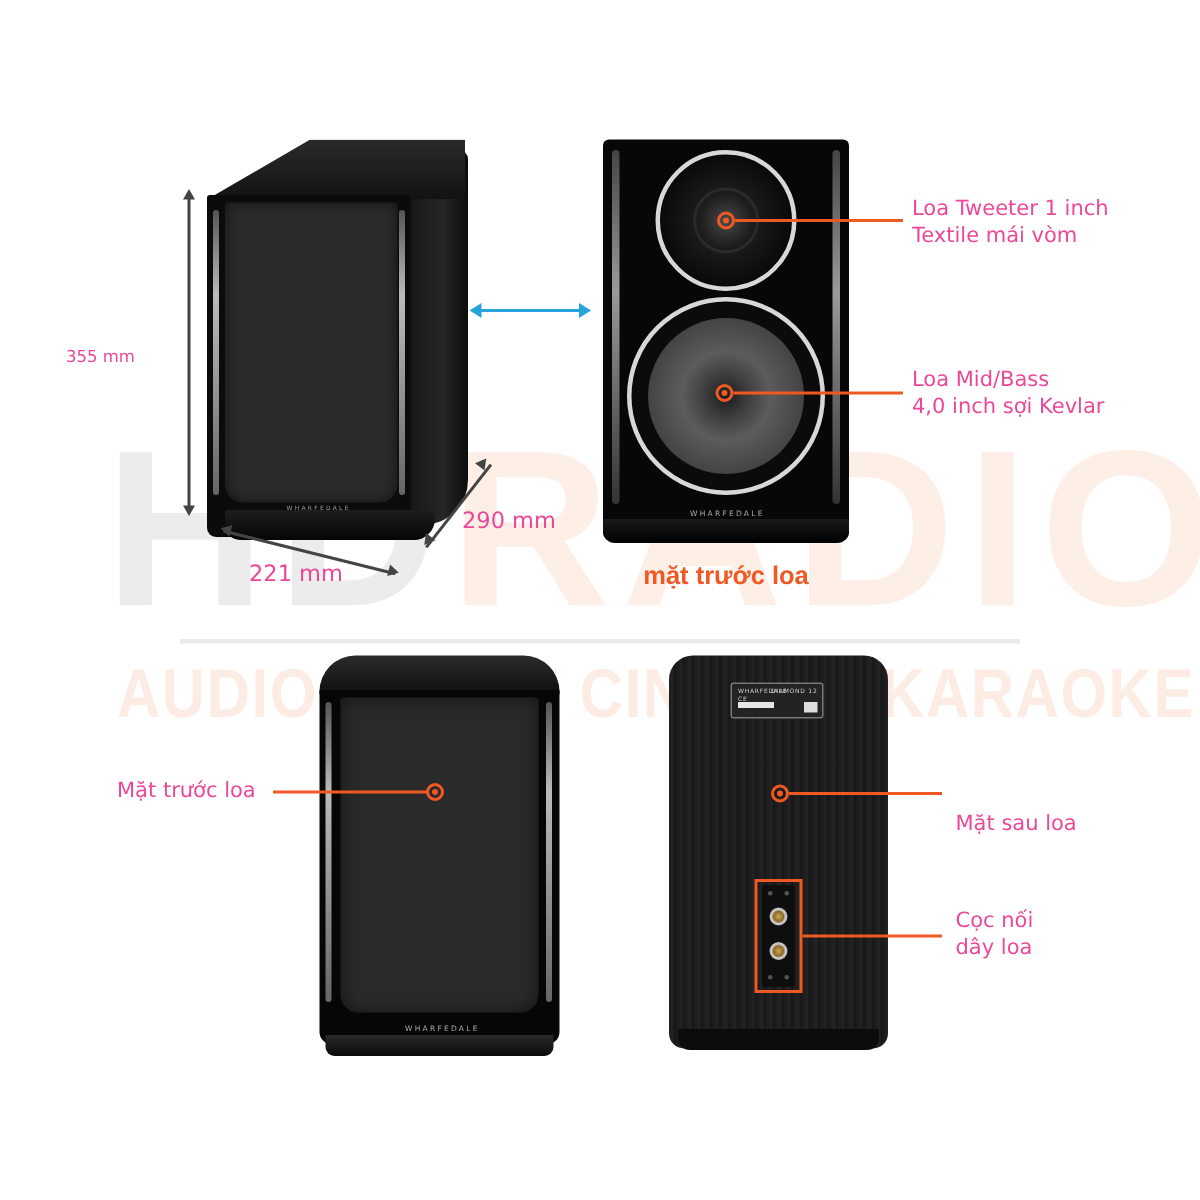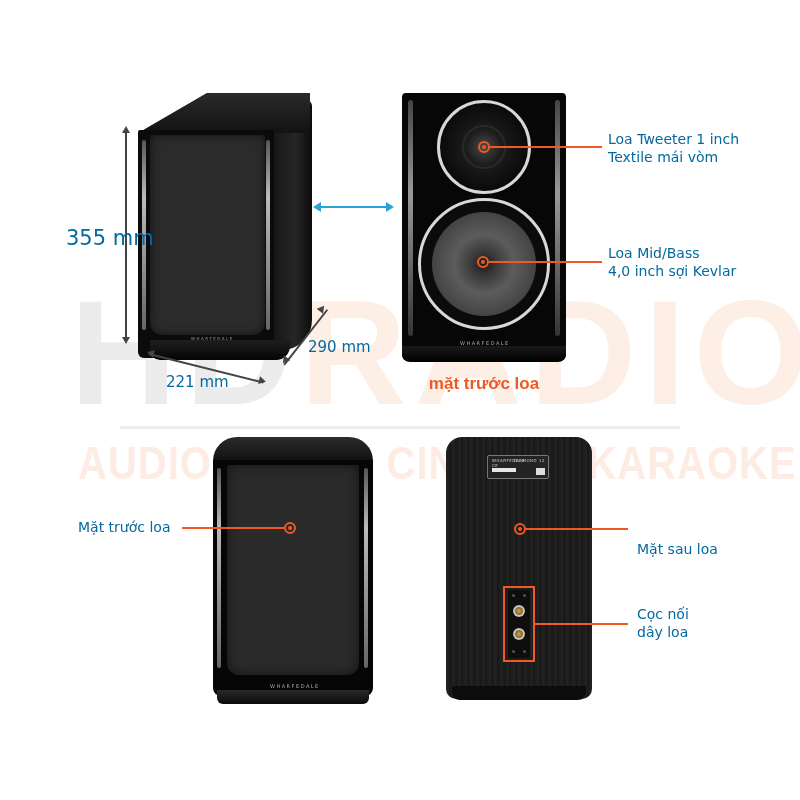--- a/index.html
+++ b/index.html
@@ -18,21 +18,21 @@
   .wm-radio { color: #fdeee6; }
   .wm-tag {
     position: absolute; left: 78px; top: 438px; width: 650px; height: 44px;
     font-family: "Liberation Sans", sans-serif; font-weight: 700;
     font-size: 40px; line-height: 44px; color: #fdece4; letter-spacing: 1px;
     white-space: nowrap; transform: scaleY(1.15); transform-origin: left top;
   }
   .separator { position: absolute; left: 120px; top: 426px; width: 560px; height: 3px; background: #ececec; }
 
   
-  .label { position: absolute; font-size: 14px; line-height: 18px; color: #0369a1; white-space: nowrap; }
+  .label { position: absolute; font-size: 14px; line-height: 18px; color: #ec4899; white-space: nowrap; }
   .label-orange {
     position: absolute; font-family: "Liberation Sans", sans-serif; font-weight: 700;
     font-size: 17px; line-height: 20px; color: #ef5a24; text-align: center; white-space: nowrap;
   }
 
   
   .callout-line { position: absolute; height: 2px; background: #ef5a24; }
   .callout-dot {
     position: absolute; width: 12px; height: 12px; border-radius: 50%;
     border: 2px solid #ef5a24; background: transparent;
@@ -168,21 +168,21 @@
   <div class="spk1-hl" style="left:266px; top:140px; height:190px;"></div>
   <div class="spk1-base"></div>
   <div class="brand-small" style="left:191px; top:336px;">WHARFEDALE</div>
 </div>
 
 <div>
   <div class="abs" style="left:125px; top:128px; width:1.5px; height:214px; background:#444;"></div>
   <div class="arrow-head abs" style="left:122px; top:126px; border-left:4px solid transparent; border-right:4px solid transparent; border-bottom:7px solid #444;"></div>
   <div class="arrow-head abs" style="left:122px; top:337px; border-left:4px solid transparent; border-right:4px solid transparent; border-top:7px solid #444;"></div>
 </div>
-<div class="label" style="left:66px; top:229px; font-size:21px;">355 mm</div>
+<div class="label" style="left:44px; top:229px; font-size:11px;">355 mm</div>
 
 <div>
   <div class="dim-line" style="left:149px; top:353px; width:118px; transform:rotate(14deg);"></div>
   <div class="arrow-head abs" style="left:147px; top:349px; border-top:4px solid transparent; border-bottom:4px solid transparent; border-right:7px solid #444; transform:rotate(14deg);"></div>
   <div class="arrow-head abs" style="left:259px; top:377px; border-top:4px solid transparent; border-bottom:4px solid transparent; border-left:7px solid #444; transform:rotate(14deg);"></div>
 </div>
 <div class="label" style="left:166px; top:373px; font-size:15px;">221 mm</div>
 
 <div>
   <div class="dim-line" style="left:284px; top:364px; width:70px; transform:rotate(-52deg);"></div>

